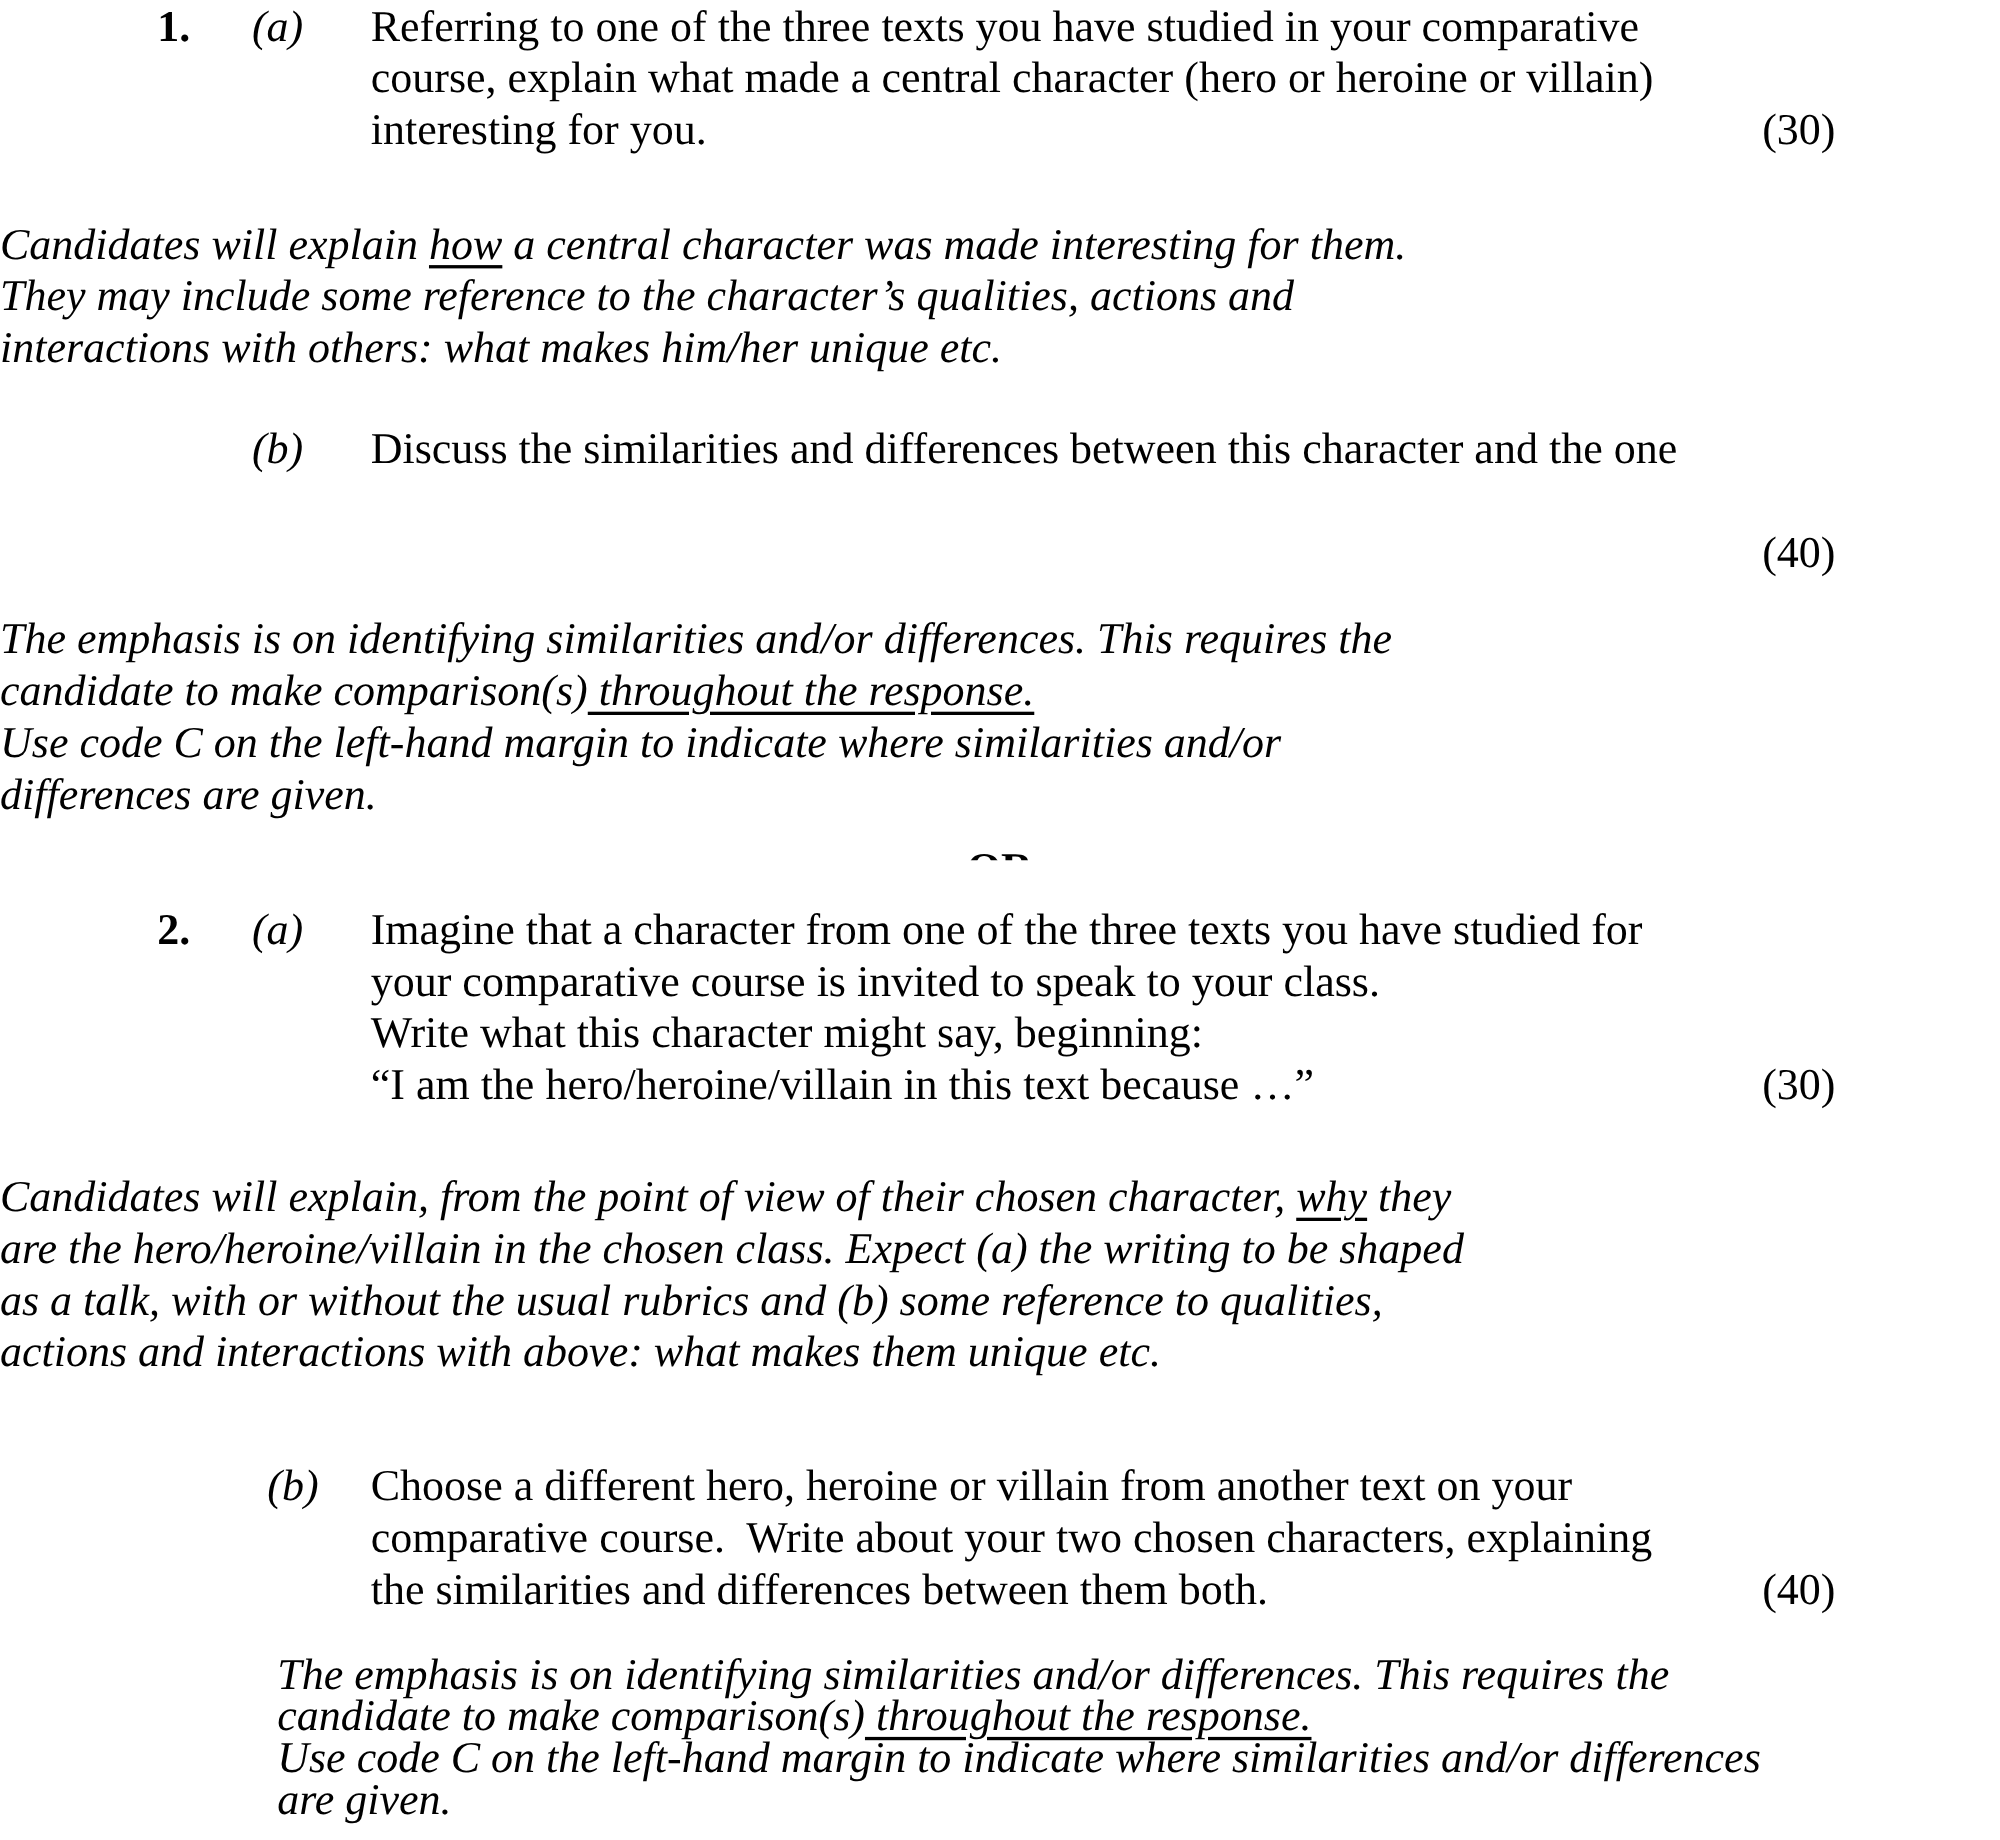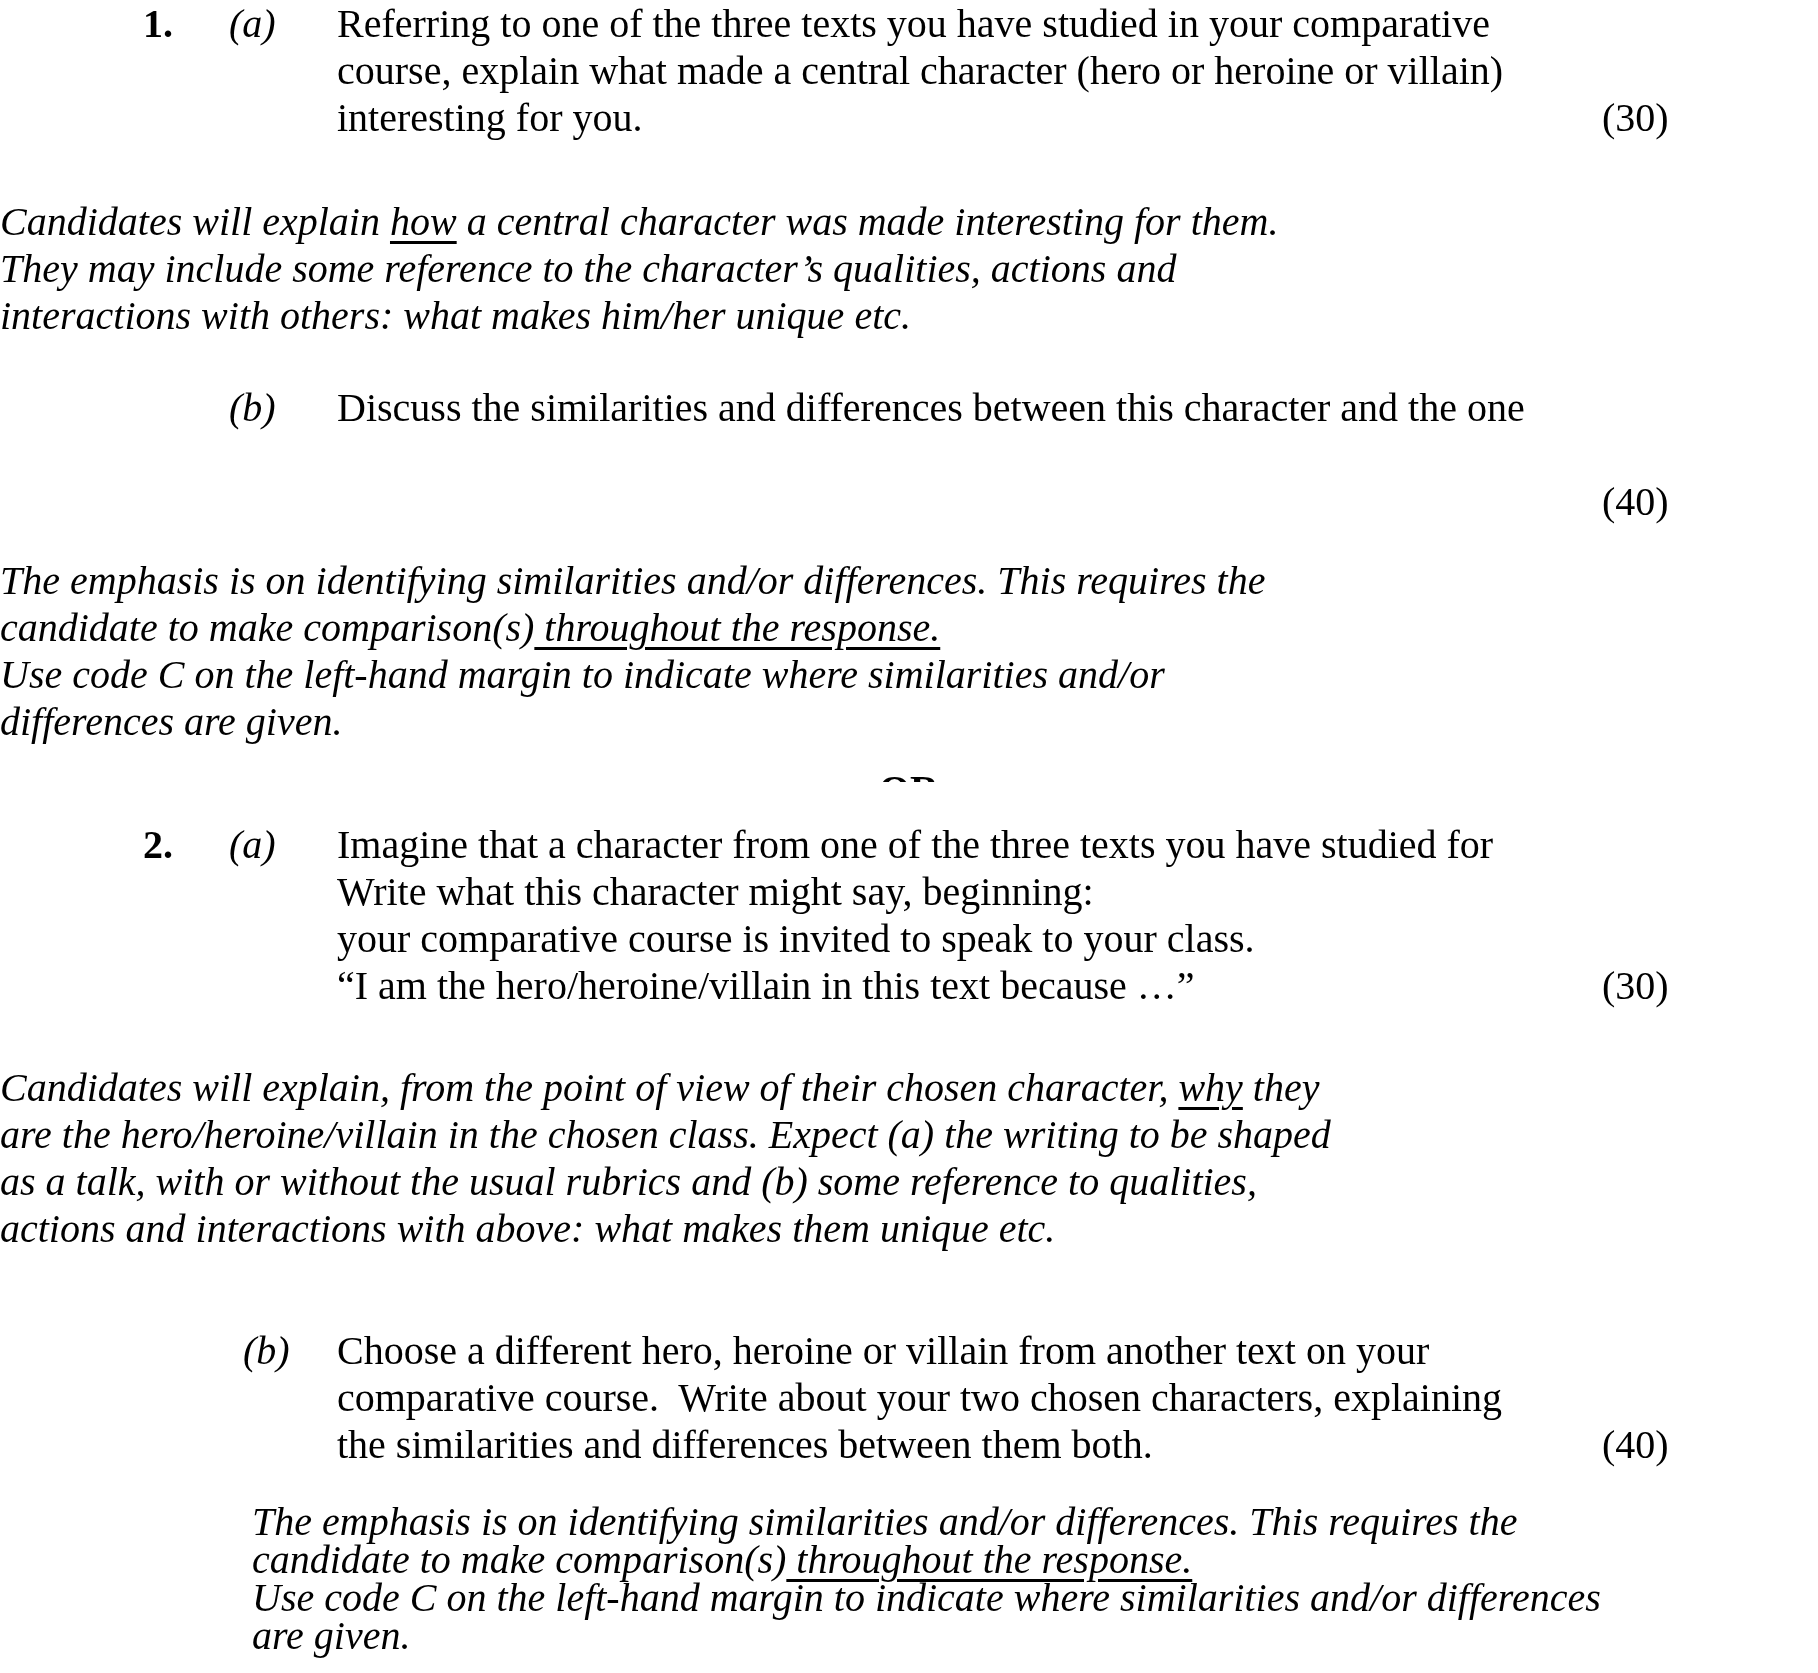--- a/index.html
+++ b/index.html
@@ -91,22 +91,22 @@
 
   <div id="or-divider">
     <span class="or-text">OR</span>
   </div>
 
   <section class="block" id="q2a">
     <span class="qnum">2.</span>
     <span class="qlabel">(a)</span>
     <div class="qtext">
         <div class="line"><span>Imagine that a character from one of the three texts you have studied for</span></div>
+        <div class="line"><span>your comparative course is invited to speak to your class.</span></div>
         <div class="line"><span>Write what this character might say, beginning:</span></div>
-        <div class="line"><span>your comparative course is invited to speak to your class.</span></div>
         <div class="line"><span>“I am the hero/heroine/villain in this text because …”</span></div>
       </div>
     <span class="mark">(30)</span>
   </section>
 
   <section class="block note" id="note3">
     <div class="ntext">
         <div class="line"><span>Candidates will explain, from the point of view of their chosen character, </span><span class="u">why</span><span> they</span></div>
         <div class="line"><span>are the hero/heroine/villain in the chosen class. Expect (a) the writing to be shaped</span></div>
         <div class="line"><span>as a talk, with or without the usual rubrics and (b) some reference to qualities,</span></div>

